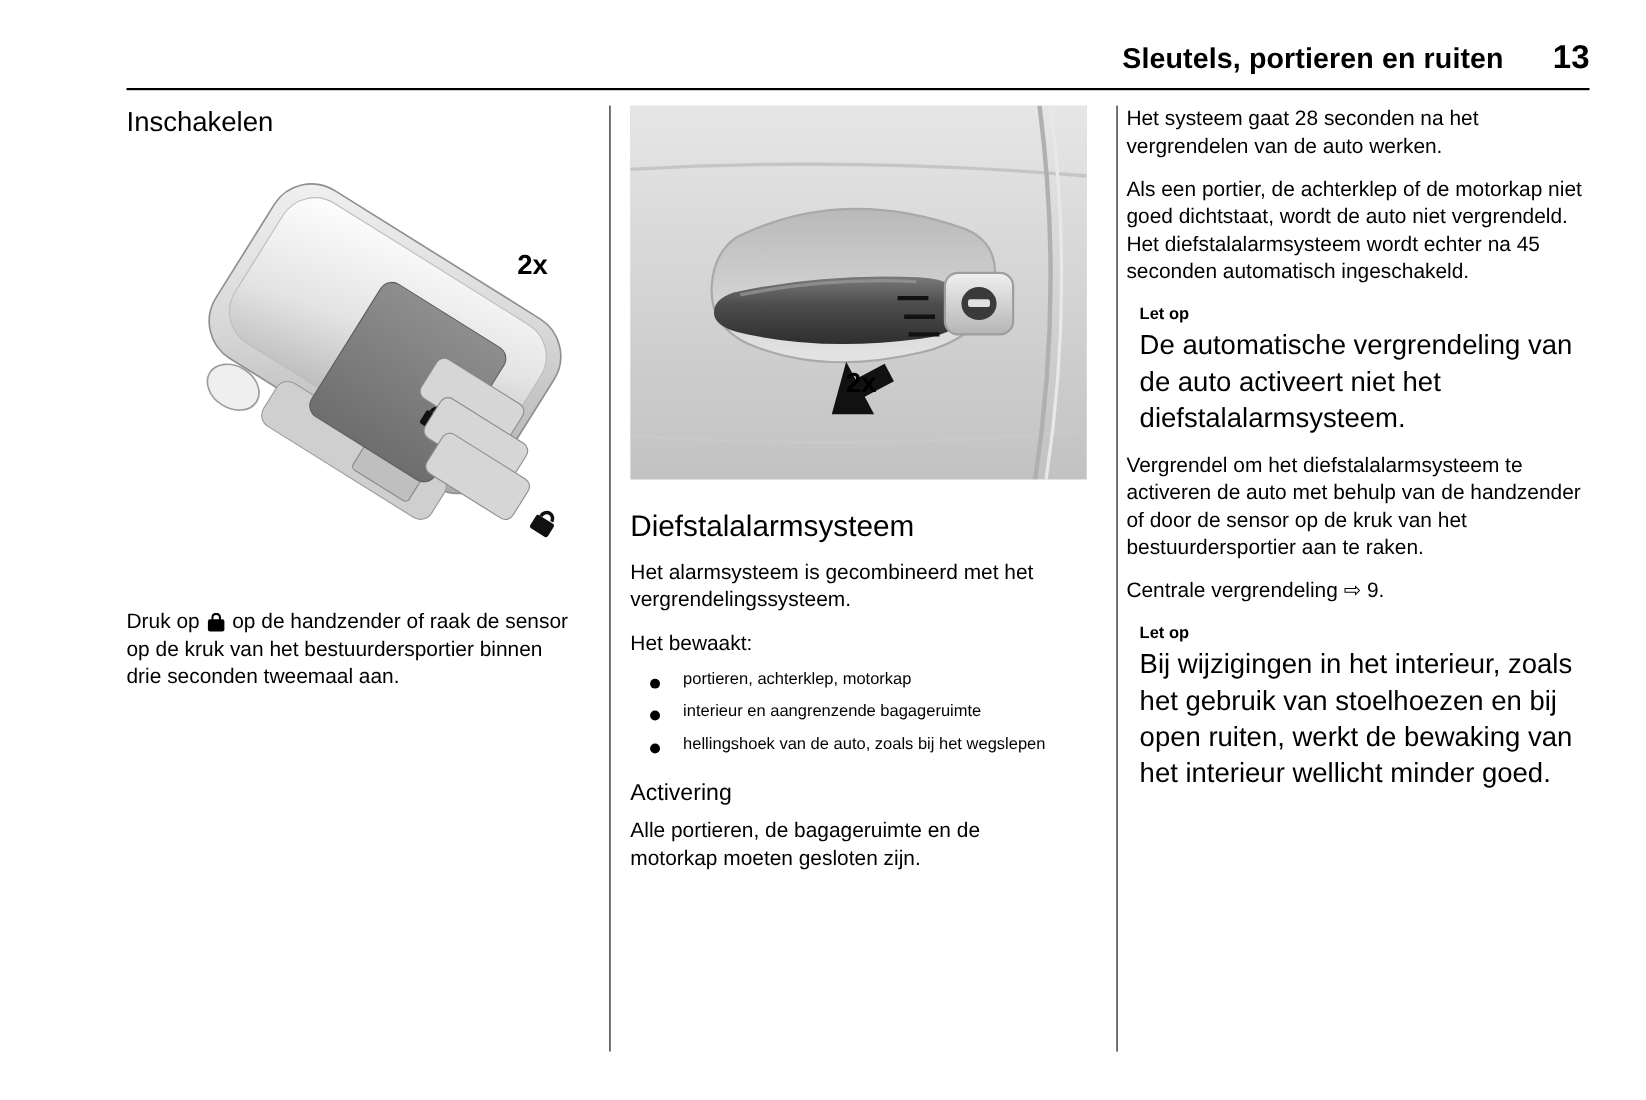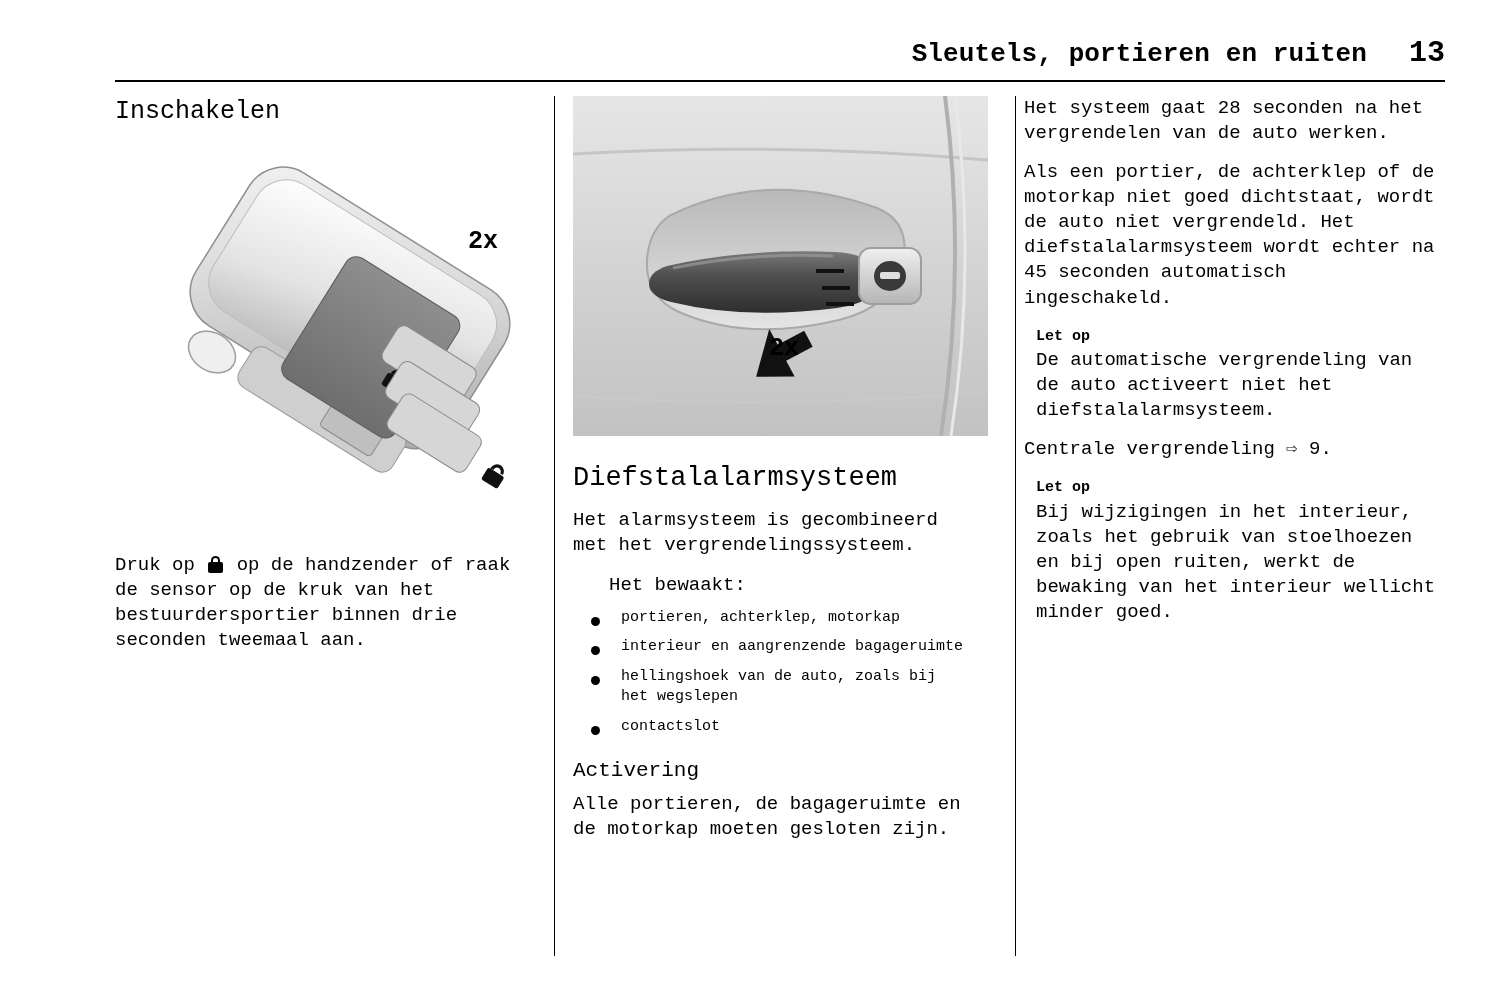--- a/index.html
+++ b/index.html
@@ -12,21 +12,20 @@
     background: #ffffff;
     font-family: "Liberation Sans", sans-serif;
     color: #000000;
     overflow: hidden;
   }
   .page {
     position: relative;
     width: 1496px;
     height: 1000px;
     box-sizing: border-box;
-    font-family: Liberation Mono, monospace;
   }
   
   .header {
     position: absolute;
     left: 115px;
     top: 36px;
     width: 1330px;
     display: flex;
     align-items: baseline;
     justify-content: flex-end;
@@ -93,32 +92,32 @@
   h3.sub-title {
     font-size: 21px;
     font-weight: normal;
     margin: 22px 0 10px 0;
   }
   p.body {
     font-size: 19px;
     line-height: 1.32;
     margin: 0 0 14px 0;
   }
-  p.body.tight { margin-bottom: 10px; margin-left: 36px; }
+  p.body.tight { margin-bottom: 10px; }
   .note-block {
     margin: 16px 0 14px 12px;
   }
   .note-title {
     font-size: 15px;
     font-weight: bold;
     margin: 0 0 2px 0;
     line-height: 1.3;
   }
   .note-text {
-    font-size: 19px;
+    font-size: 25px;
     line-height: 1.32;
     margin: 0;
   }
   .indent-p {
     margin-left: 12px;
   }
   ul.bullets {
     list-style: none;
     margin: 6px 0 10px 0;
     padding: 0;
@@ -338,35 +337,35 @@
         <div style="position:absolute; left:196px; top:238px; font-size:25px; font-weight:bold;">2x</div>
       </div>
 
       <h1 class="big-title">Diefstalalarmsysteem</h1>
       <p class="body">Het alarmsysteem is gecombineerd met het vergrendelingssysteem.</p>
       <p class="body tight">Het bewaakt:</p>
       <ul class="bullets">
         <li>portieren, achterklep, motorkap</li>
         <li>interieur en aangrenzende bagageruimte</li>
         <li>hellingshoek van de auto, zoals bij het wegslepen</li>
-        <li>contactslot</li>
       </ul>
       <h3 class="sub-title">Activering</h3>
       <p class="body">Alle portieren, de bagageruimte en de motorkap moeten gesloten zijn.</p>
     </div>
 
     <div class="col col3">
       <p class="body">Het systeem gaat 28 seconden na het vergrendelen van de auto werken.</p>
       <p class="body">Als een portier, de achterklep of de motorkap niet goed dichtstaat, wordt de auto niet vergrendeld. Het diefstalalarmsysteem wordt echter na 45 seconden automatisch ingeschakeld.</p>
 
       <div class="note-block">
         <p class="note-title">Let op</p>
         <p class="note-text">De automatische vergrendeling van de auto activeert niet het diefstalalarmsysteem.</p>
       </div>
 
+      <p class="body indent-p">Vergrendel om het diefstalalarmsysteem te activeren de auto met behulp van de handzender of door de sensor op de kruk van het bestuurdersportier aan te raken.</p>
 
       <p class="body indent-p"><span>Centrale vergrendeling</span>
         <span class="arrow-ref">⇨</span>
         <span>9.</span></p>
 
       <div class="note-block">
         <p class="note-title">Let op</p>
         <p class="note-text">Bij wijzigingen in het interieur, zoals het gebruik van stoelhoezen en bij open ruiten, werkt de bewaking van het interieur wellicht minder goed.</p>
       </div>
     </div>

